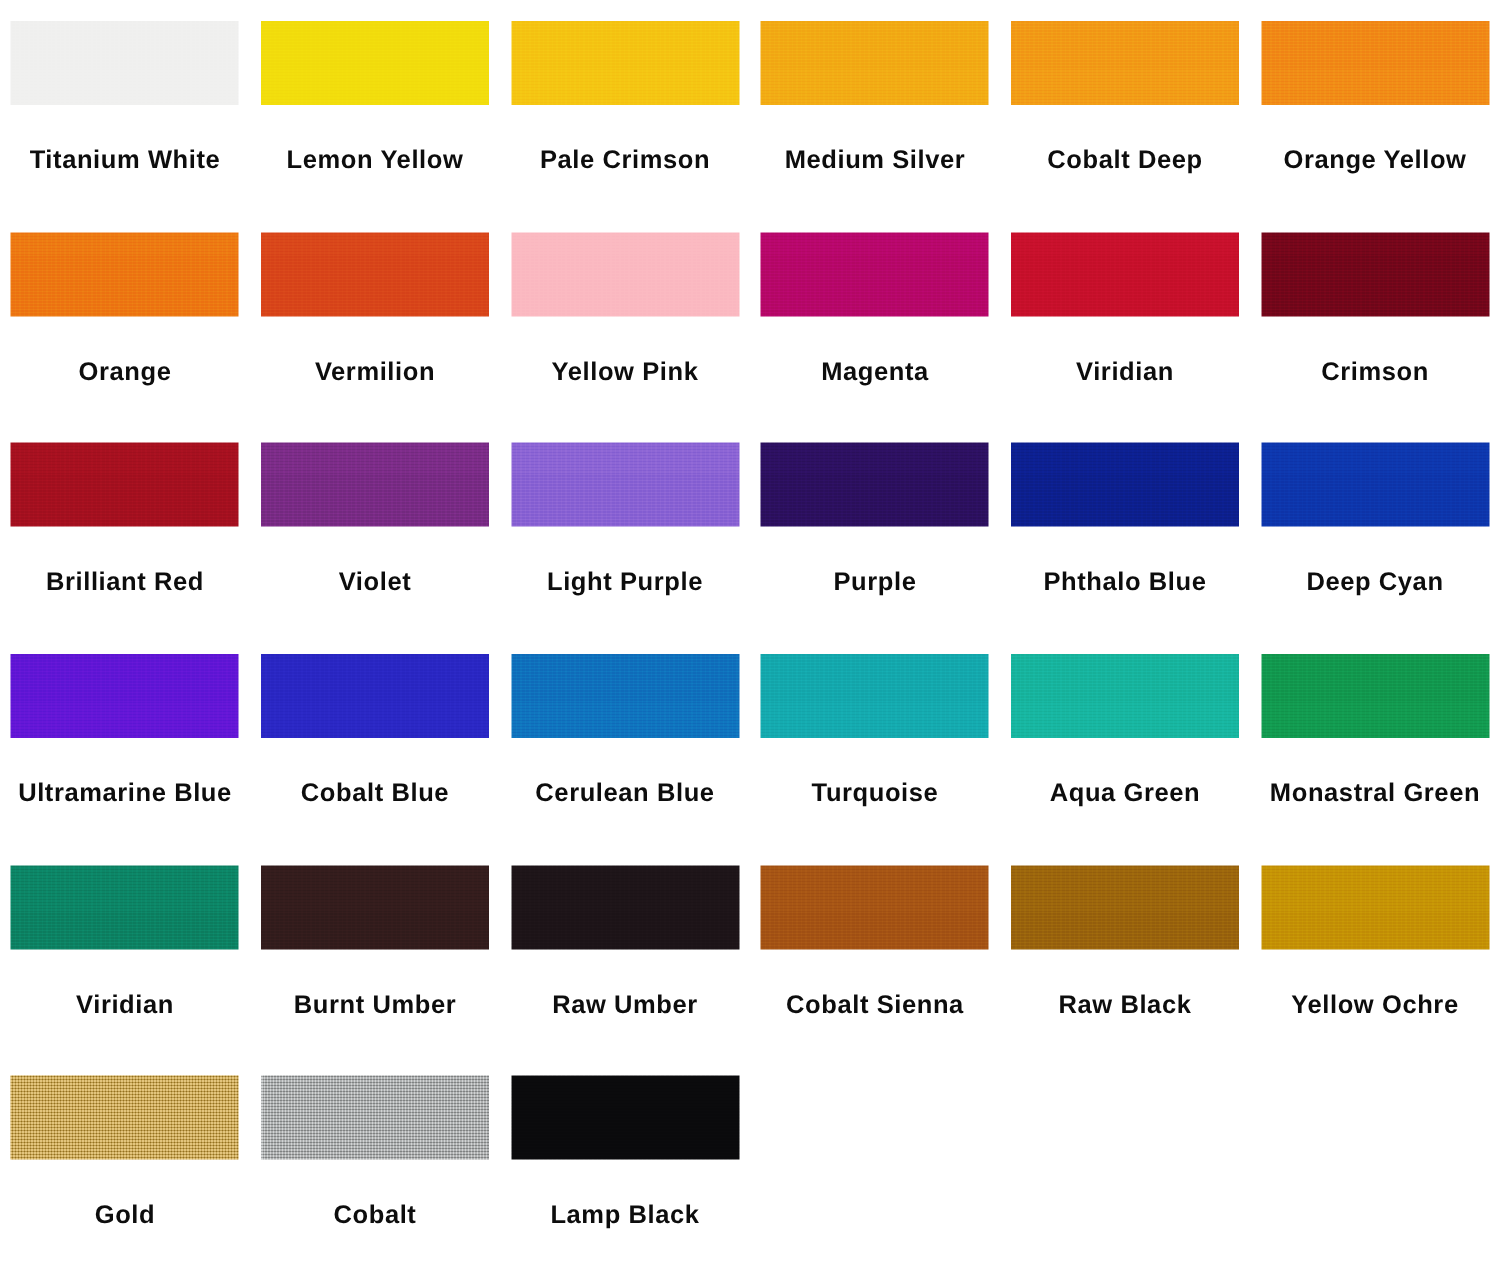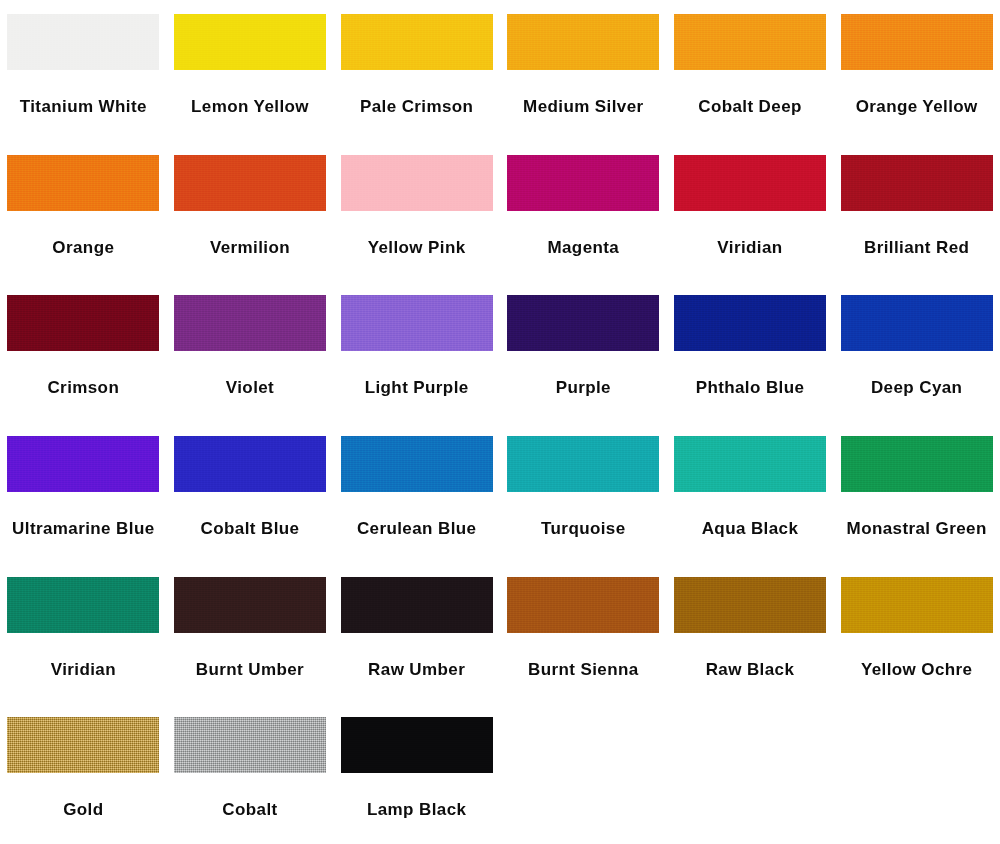--- a/index.html
+++ b/index.html
@@ -171,32 +171,32 @@
       <div class="label">Magenta</div>
     </div>
     <div class="cell">
       <div class="swatch-wrap">
         <div class="swatch" style="background-color: rgb(200, 16, 43);"></div>
       </div>
       <div class="label">Viridian</div>
     </div>
     <div class="cell">
       <div class="swatch-wrap">
+        <div class="swatch" style="background-color: rgb(116, 6, 26);"></div>
+      </div>
+      <div class="label">Crimson</div>
+    </div>
+    <div class="cell">
+      <div class="swatch-wrap">
         <div class="swatch" style="background-color: rgb(165, 16, 31);"></div>
       </div>
       <div class="label">Brilliant Red</div>
     </div>
     <div class="cell">
       <div class="swatch-wrap">
-        <div class="swatch" style="background-color: rgb(116, 6, 26);"></div>
-      </div>
-      <div class="label">Crimson</div>
-    </div>
-    <div class="cell">
-      <div class="swatch-wrap">
         <div class="swatch" style="background-color: rgb(122, 43, 134);"></div>
       </div>
       <div class="label">Violet</div>
     </div>
     <div class="cell">
       <div class="swatch-wrap">
         <div class="swatch" style="background-color: rgb(138, 99, 212);"></div>
       </div>
       <div class="label">Light Purple</div>
     </div>
@@ -239,21 +239,21 @@
     <div class="cell">
       <div class="swatch-wrap">
         <div class="swatch" style="background-color: rgb(20, 169, 174);"></div>
       </div>
       <div class="label">Turquoise</div>
     </div>
     <div class="cell">
       <div class="swatch-wrap">
         <div class="swatch" style="background-color: rgb(23, 181, 159);"></div>
       </div>
-      <div class="label">Aqua Black</div>
+      <div class="label">Aqua Green</div>
     </div>
     <div class="cell">
       <div class="swatch-wrap">
         <div class="swatch" style="background-color: rgb(18, 153, 79);"></div>
       </div>
       <div class="label">Monastral Green</div>
     </div>
     <div class="cell">
       <div class="swatch-wrap">
         <div class="swatch" style="background-color: rgb(12, 131, 100);"></div>
@@ -269,21 +269,21 @@
     <div class="cell">
       <div class="swatch-wrap">
         <div class="swatch" style="background-color: rgb(29, 20, 24);"></div>
       </div>
       <div class="label">Raw Umber</div>
     </div>
     <div class="cell">
       <div class="swatch-wrap">
         <div class="swatch" style="background-color: rgb(165, 84, 20);"></div>
       </div>
-      <div class="label">Burnt Sienna</div>
+      <div class="label">Cobalt Sienna</div>
     </div>
     <div class="cell">
       <div class="swatch-wrap">
         <div class="swatch" style="background-color: rgb(154, 100, 12);"></div>
       </div>
       <div class="label">Raw Black</div>
     </div>
     <div class="cell">
       <div class="swatch-wrap">
         <div class="swatch" style="background-color: rgb(197, 146, 5);"></div>

